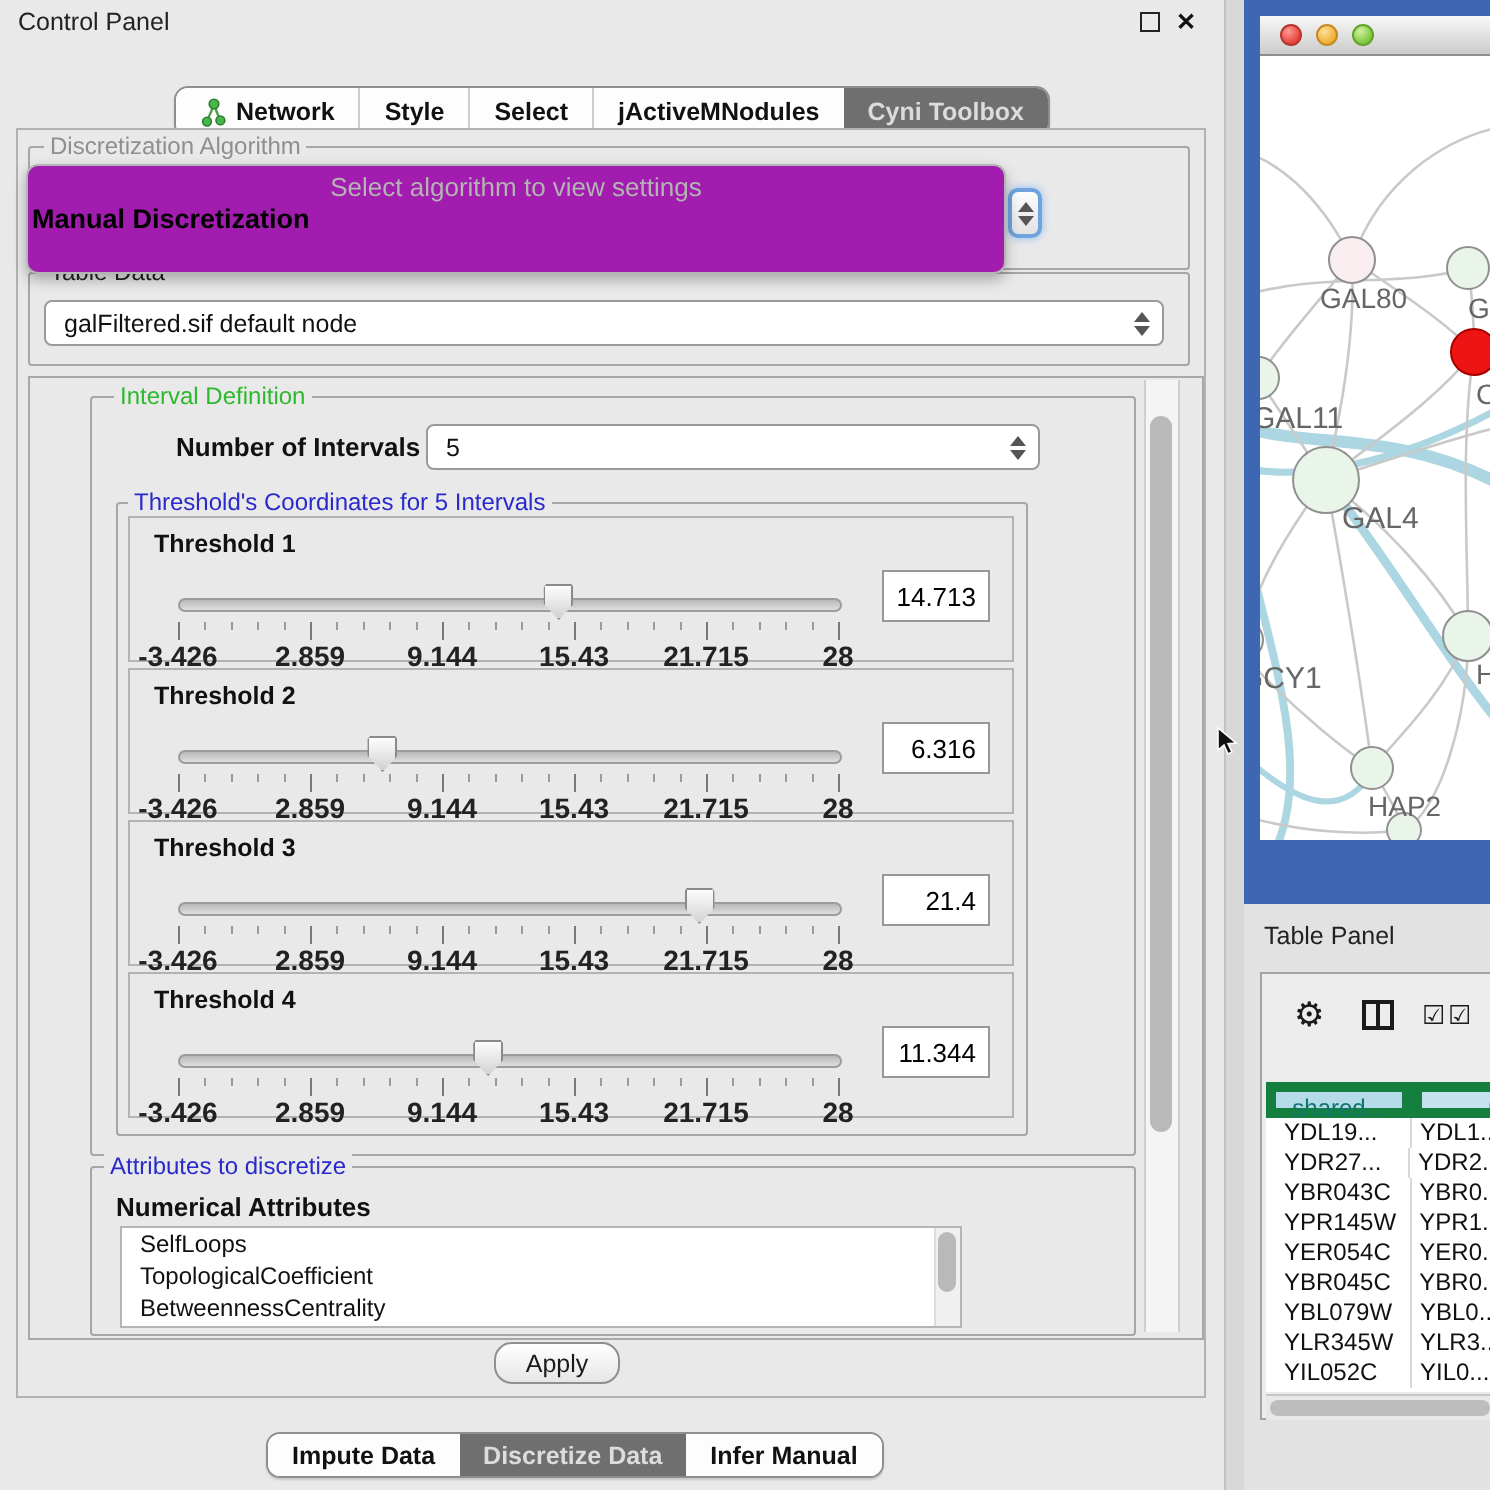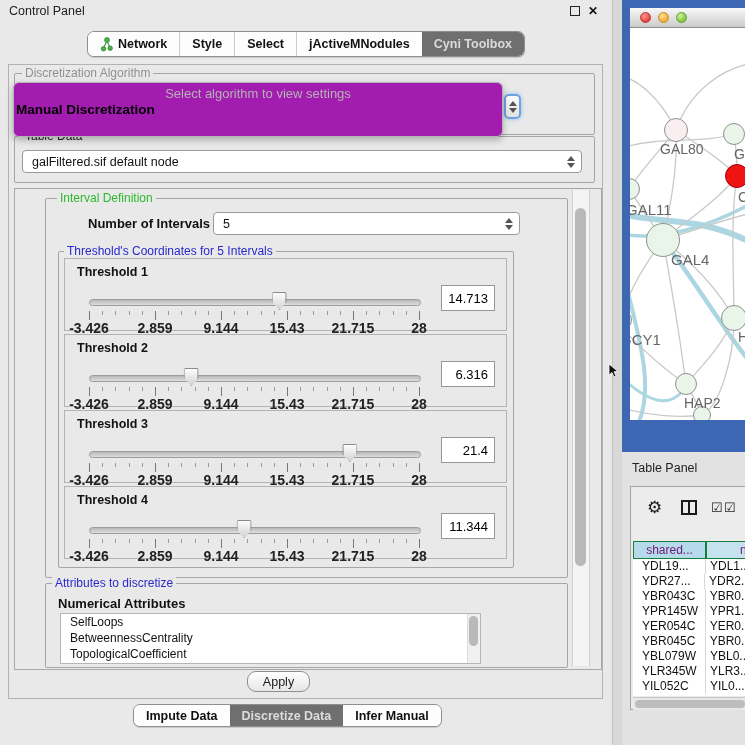--- a/index.html
+++ b/index.html
@@ -8,21 +8,21 @@
   
   .cp{position:absolute;left:0;top:0;width:612px;height:745px;background:#e9e9e9;border-right:1px solid #c2c2c2;}
   .cp-titlebar{position:absolute;left:0;top:0;width:100%;height:22px;font-size:12.5px;line-height:22px;
                padding-left:9px;box-sizing:border-box;color:#222;}
   .win-btns{position:absolute;right:14px;top:0;height:22px;display:flex;align-items:center;gap:8px;}
   .float-ic{width:8px;height:8px;border:1.5px solid #222;display:inline-block;}
   .close-ic{font-size:12px;font-weight:bold;color:#111;line-height:1;}
   
   .tabbar-wrap{position:absolute;left:0;top:31px;width:612px;display:flex;justify-content:center;}
   .tabgroup{display:inline-flex;border:1px solid #8f8f8f;border-radius:7px;overflow:hidden;background:#fdfdfd;
-            height:24px;box-shadow:0 1px 1px rgba(0,0,0,.15);}
+            height:24px;box-shadow:0 1px 1px rgba(0,0,0,.15);margin-top:12px;}
   .tab{display:flex;align-items:center;gap:5px;padding:0 12px;font-size:12.5px;font-weight:bold;color:#111;
        border-left:1px solid #cdcdcd;background:#fdfdfd;cursor:default;}
   .tab:first-child{border-left:none;}
   .tab.sel{background:#6f6f6f;color:#dcdcdc;border-left:none;}
   .tab.sel + .tab{border-left:none;}
   
   .cp-body{position:absolute;left:8px;top:64px;width:593px;height:633px;border:1px solid #b2b2b2;background:#e9e9e9;}
   .group{position:absolute;border:1px solid #a6a6a6;border-radius:2px;}
   .gtitle{position:absolute;font-size:12px;background:#e9e9e9;padding:0 3px;white-space:nowrap;}
   .combo{position:absolute;background:#fff;border:1px solid #9a9a9a;border-radius:4px;font-size:12.5px;
@@ -83,21 +83,21 @@
   
   .tp{position:absolute;left:622px;top:452px;width:123px;height:293px;background:#e2e2e2;}
   .tp-title{position:absolute;left:10px;top:9px;font-size:12.5px;color:#222;}
   .tp-panel{position:absolute;left:8px;top:34px;width:120px;height:224px;background:#ececec;border:1px solid #a3a3a3;box-sizing:border-box;}
   .tp-toolbar{position:absolute;left:0;top:10px;width:100%;height:26px;}
   .gear{position:absolute;left:16px;top:1px;font-size:17px;color:#1a1a1a;line-height:20px;}
   .colsplit{position:absolute;left:50px;top:3px;width:16px;height:15px;border:2px solid #1a1a1a;box-sizing:border-box;}
   .colsplit:after{content:"";position:absolute;left:5px;top:0;width:2px;height:100%;background:#1a1a1a;}
   .chk{position:absolute;top:3px;font-size:13px;color:#1a1a1a;line-height:15px;}
   .tp-header{position:absolute;left:2px;top:54px;height:18px;display:flex;}
-  .hcell{box-sizing:border-box;border:1px solid #15803d;font-size:12px;line-height:16px;color:#701a75;background:#b5dbeb;}
+  .hcell{box-sizing:border-box;border:5px solid #15803d;font-size:12px;line-height:16px;color:#0f766e;background:#b5dbeb;}
   .tp-rows{position:absolute;left:2px;top:72px;width:118px;height:137px;background:#fff;overflow:hidden;}
   .trow{display:flex;height:15px;font-size:12px;line-height:15px;color:#111;}
   .c1{width:73px;padding-left:9px;box-sizing:border-box;border-right:1px solid #d8d8d8;white-space:nowrap;overflow:hidden;}
   .c2{padding-left:4px;white-space:nowrap;}
   .hscroll{position:absolute;left:2px;top:210px;width:118px;height:12px;background:#e8e8e8;border-top:1px solid #c6c6c6;}
   .hscroll .thumbh{position:absolute;left:2px;top:2px;height:8px;width:110px;background:#bdbdbd;border-radius:4px;}
   .lbl-b{position:absolute;font-weight:bold;font-size:13px;color:#111;white-space:nowrap;}
   .cursor{position:absolute;z-index:60;}
 </style>
 </head>
@@ -284,22 +284,22 @@
         </div>
       </div>
       <input class="thr-value" value="11.344" style="">
     </div>
 
     <div class="group" style="left:45px;top:583px;width:521px;height:83px;"></div>
     <div class="gtitle" style="left:52px;top:576px;color:#2929cc;">Attributes to discretize</div>
     <div class="lbl-b" style="left:58px;top:596px;">Numerical Attributes</div>
     <div class="listbox">
       <div class="li">SelfLoops</div>
+      <div class="li">TopologicalCoefficient</div>
       <div class="li">BetweennessCentrality</div>
-      <div class="li">TopologicalCoefficient</div>
       <div class="list-scroll">
         <div class="thumbv"></div>
       </div>
     </div>
 
     <div class="apply-btn">
       <span>Apply</span>
     </div>
 
     <div class="bottom-tabs">

